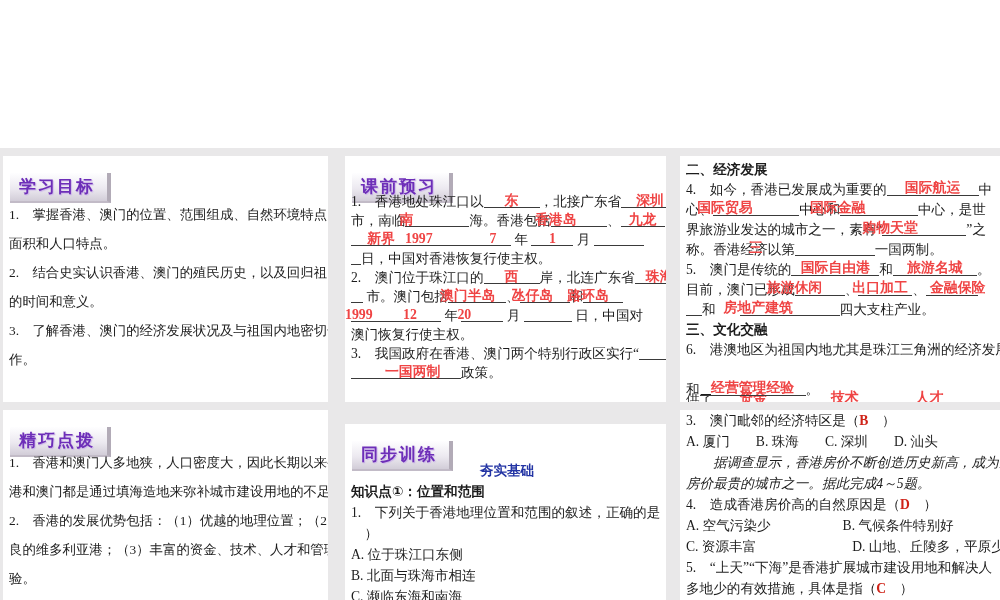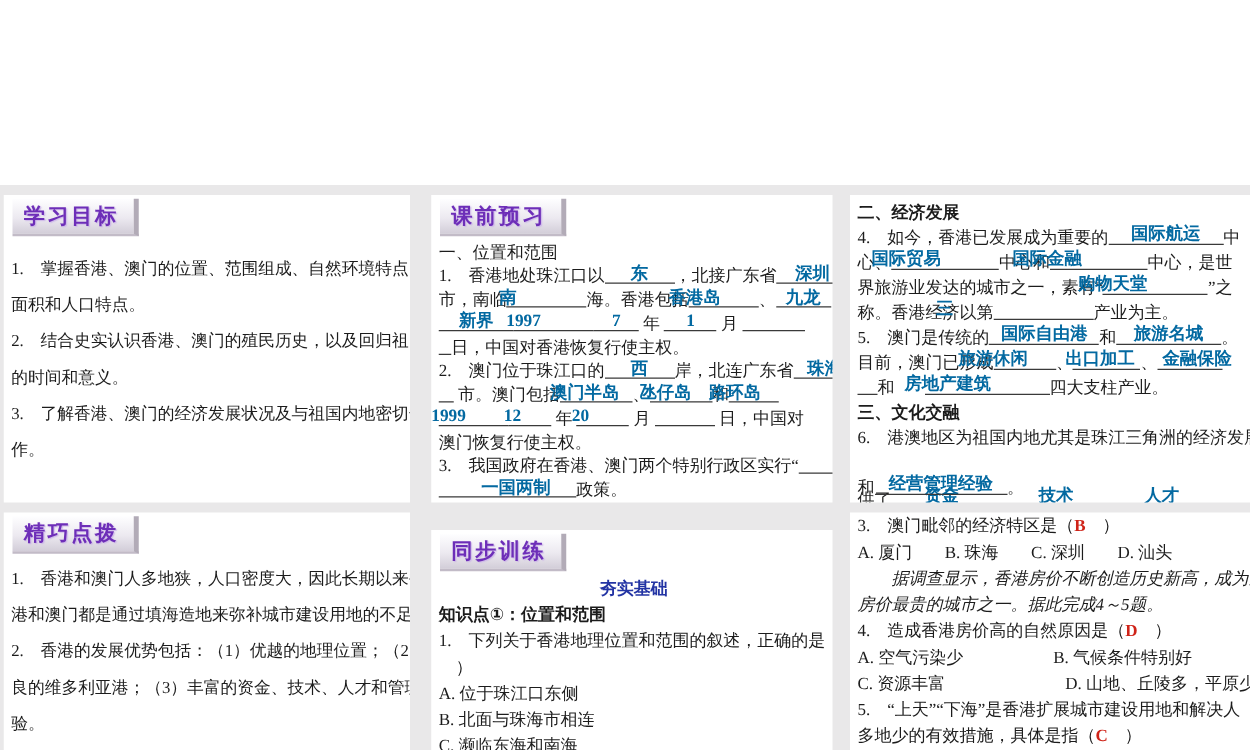--- a/index.html
+++ b/index.html
@@ -13,21 +13,21 @@
   .panel{position:absolute;background:#ffffff;overflow:hidden;}
   #p-goals  {left:3px;  top:156px;width:325px;height:246px;}
   #p-preview{left:345px;top:156px;width:321px;height:246px;}
   #p-econ   {left:680px;top:156px;width:320px;height:246px;}
   #p-tips   {left:3px;  top:410px;width:325px;height:190px;}
   #p-train  {left:345px;top:424px;width:321px;height:190px;}
   #p-quiz   {left:680px;top:410px;width:320px;height:190px;}
 
   .hdr-row{height:36px;}
   .hdr{
-    display:inline-block;margin:3px 0 0 7px;padding:2px 12px 3px 9px;
+    display:inline-block;margin:17px 0 0 7px;padding:2px 12px 3px 9px;
     font-size:17px;font-weight:bold;letter-spacing:2px;color:#6d2eb8;
     text-shadow:1px 1px 1px #cdb7e9;
     background:linear-gradient(180deg,#fefeff 0%,#ece9f0 55%,#d2cdd8 100%);
     border-right:4px solid #b2abb7;border-bottom:2px solid #c2bbc7;
   }
   .pbody{padding:0 3px 0 6px;font-size:13.6px;}
   #p-goals .pbody,#p-tips .pbody{font-size:13.4px;}
   #p-goals .pbody{padding-top:8px;}
   #p-econ  .pbody{padding-top:4px;}
   #p-tips  .pbody{padding-top:2px;}
@@ -38,21 +38,21 @@
   .lh19 .ln{height:19px;line-height:19px;}
   .lh20 .ln{height:20px;line-height:20px;}
   .lh21 .ln{height:21px;line-height:21px;}
 
   .blank{
     display:inline-block;position:relative;height:13px;
     border-bottom:1px solid #3a3a3a;vertical-align:-2px;
   }
   .ans{
     position:absolute;bottom:-3px;left:50%;transform:translateX(-50%);
-    color:#0369a1;font-weight:bold;white-space:nowrap;font-size:1.02em;text-align:right;
+    color:#ef4444;font-weight:bold;white-space:nowrap;font-size:1.02em;text-align:right;
   }
   .gap{display:inline-block;}
   .red{color:#cf2318;font-weight:bold;}
   .blue{color:#2334a4;}
   .b{font-weight:bold;}
   .hei{font-family:"Liberation Sans","DejaVu Sans",sans-serif;}
   .i{font-style:italic;}
   .center{text-align:center;}
 </style>
 </head>
@@ -68,41 +68,40 @@
       <div class="ln"><span>2.　结合史实认识香港、澳门的殖民历史，以及回归祖国</span></div>
       <div class="ln"><span>的时间和意义。</span></div>
       <div class="ln"><span>3.　了解香港、澳门的经济发展状况及与祖国内地密切合</span></div>
       <div class="ln"><span>作。</span></div>
     </div>
 </div>
 
 <div id="p-preview" class="panel">
   <div class="hdr-row"><span class="hdr">课前预习</span></div>
   <div class="pbody lh19">
-      <div class="ln"><span>一、位置和范围</span></div>
       <div class="ln"><span>1.　香港地处珠江口以</span><span class="blank" style="width: 56px;"><span class="ans">东</span></span><span>，北接广东省</span><span class="blank" style="width: 58px;"><span class="ans">深圳</span></span></div>
       <div class="ln"><span>市，南临</span><span class="blank" style="width: 64px;"><span class="ans" style="left: -6px; transform: none;">南</span></span><span>海。香港包括</span><span class="blank" style="width: 56px;"><span class="ans" style="left: -16px; transform: none;">香港岛</span></span><span>、</span><span class="blank" style="width: 44px;"><span class="ans">九龙</span></span></div>
       <div class="ln"><span class="blank" style="width: 60px;"><span class="ans">新界</span></span><span class="blank" style="width: 64px;"><span class="ans" style="left: -6px; transform: none;">1997</span></span><span class="blank" style="width: 36px;"><span class="ans">7</span></span><span> 年 </span><span class="blank" style="width: 42px;"><span class="ans">1</span></span><span> 月 </span><span class="blank" style="width: 50px;"></span></div>
       <div class="ln"><span class="blank" style="width: 10px;"></span><span>日，中国对香港恢复行使主权。</span></div>
       <div class="ln"><span>2.　澳门位于珠江口的</span><span class="blank" style="width: 56px;"><span class="ans">西</span></span><span>岸，北连广东省</span><span class="blank" style="width: 50px;"><span class="ans">珠海</span></span></div>
       <div class="ln"><span class="blank" style="width: 12px;"></span><span> 市。澳门包括</span><span class="blank" style="width: 58px;"><span class="ans" style="left: -8px; transform: none;">澳门半岛</span></span><span>、</span><span class="blank" style="width: 50px;"><span class="ans" style="left: -8px; transform: none;">氹仔岛</span></span><span>和</span><span class="blank" style="width: 40px;"><span class="ans" style="left: -16px; transform: none;">路环岛</span></span></div>
       <div class="ln"><span class="blank" style="width: 56px;"><span class="ans" style="left: -6px; transform: none;">1999</span></span><span class="blank" style="width: 34px;"><span class="ans" style="left: -4px; transform: none;">12</span></span><span> 年 </span><span class="blank" style="width: 42px;"><span class="ans" style="left: -4px; transform: none;">20</span></span><span> 月 </span><span class="blank" style="width: 48px;"></span><span> 日，中国对</span></div>
       <div class="ln"><span>澳门恢复行使主权。</span></div>
       <div class="ln"><span>3.　我国政府在香港、澳门两个特别行政区实行“</span><span class="blank" style="width: 48px;"></span></div>
       <div class="ln"><span class="blank" style="width: 110px;"><span class="ans" style="left: 34px; transform: none;">一国两制</span></span><span>政策。</span></div>
     </div>
 </div>
 
 <div id="p-econ" class="panel">
   <div class="pbody lh20">
       <div class="ln"><span class="b hei">二、经济发展</span></div>
       <div class="ln"><span>4.　如今，香港已发展成为重要的</span><span class="blank" style="width: 92px;"><span class="ans">国际航运</span></span><span>中</span></div>
       <div class="ln"><span>心、</span><span class="blank" style="width: 86px;"><span class="ans" style="left: -16px; transform: none;">国际贸易</span></span><span>中心和</span><span class="blank" style="width: 78px;"><span class="ans" style="left: -30px; transform: none;">国际金融</span></span><span>中心，是世</span></div>
       <div class="ln"><span>界旅游业发达的城市之一，素有“</span><span class="blank" style="width: 84px;"><span class="ans" style="left: -20px; transform: none;">购物天堂</span></span><span>”之</span></div>
-      <div class="ln"><span>称。香港经济以第</span><span class="blank" style="width: 80px;"><span class="ans" style="left: -46px; transform: none;">三</span></span><span>产业为主。</span></div>
+      <div class="ln"><span>称。香港经济以第</span><span class="blank" style="width: 80px;"><span class="ans" style="left: -46px; transform: none;">三</span></span><span>一国两制。</span></div>
       <div class="ln"><span>5.　澳门是传统的</span><span class="blank" style="width: 88px;"><span class="ans">国际自由港</span></span><span>和</span><span class="blank" style="width: 84px;"><span class="ans">旅游名城</span></span><span>。</span></div>
       <div class="ln"><span>目前，澳门已形成</span><span class="blank" style="width: 50px;"><span class="ans" style="left: -28px; transform: none;">旅游休闲</span></span><span>、</span><span class="blank" style="width: 54px;"><span class="ans" style="left: -6px; transform: none;">出口加工</span></span><span>、</span><span class="blank" style="width: 52px;"><span class="ans" style="left: 4px; transform: none;">金融保险</span></span></div>
       <div class="ln"><span class="blank" style="width: 16px;"></span><span>和</span><span class="blank" style="width: 100px; margin-left: 24px;"><span class="ans" style="left: -16px; transform: none;">房地产建筑</span></span><span>四大支柱产业。</span></div>
       <div class="ln"><span class="b hei">三、文化交融</span></div>
       <div class="ln"><span>6.　港澳地区为祖国内地尤其是珠江三角洲的经济发展提</span></div>
       <div class="ln"><span>供了</span><span class="blank" style="width: 80px;"><span class="ans">资金</span></span><span>、</span><span class="blank" style="width: 76px; margin-top: 32px;"><span class="ans">技术</span></span><span>、</span><span class="blank" style="width: 66px;"><span class="ans">人才</span></span></div>
       <div class="ln"><span>和</span><span class="blank" style="width: 106px;"><span class="ans">经营管理经验</span></span><span>。</span></div>
     </div>
 </div>
 

